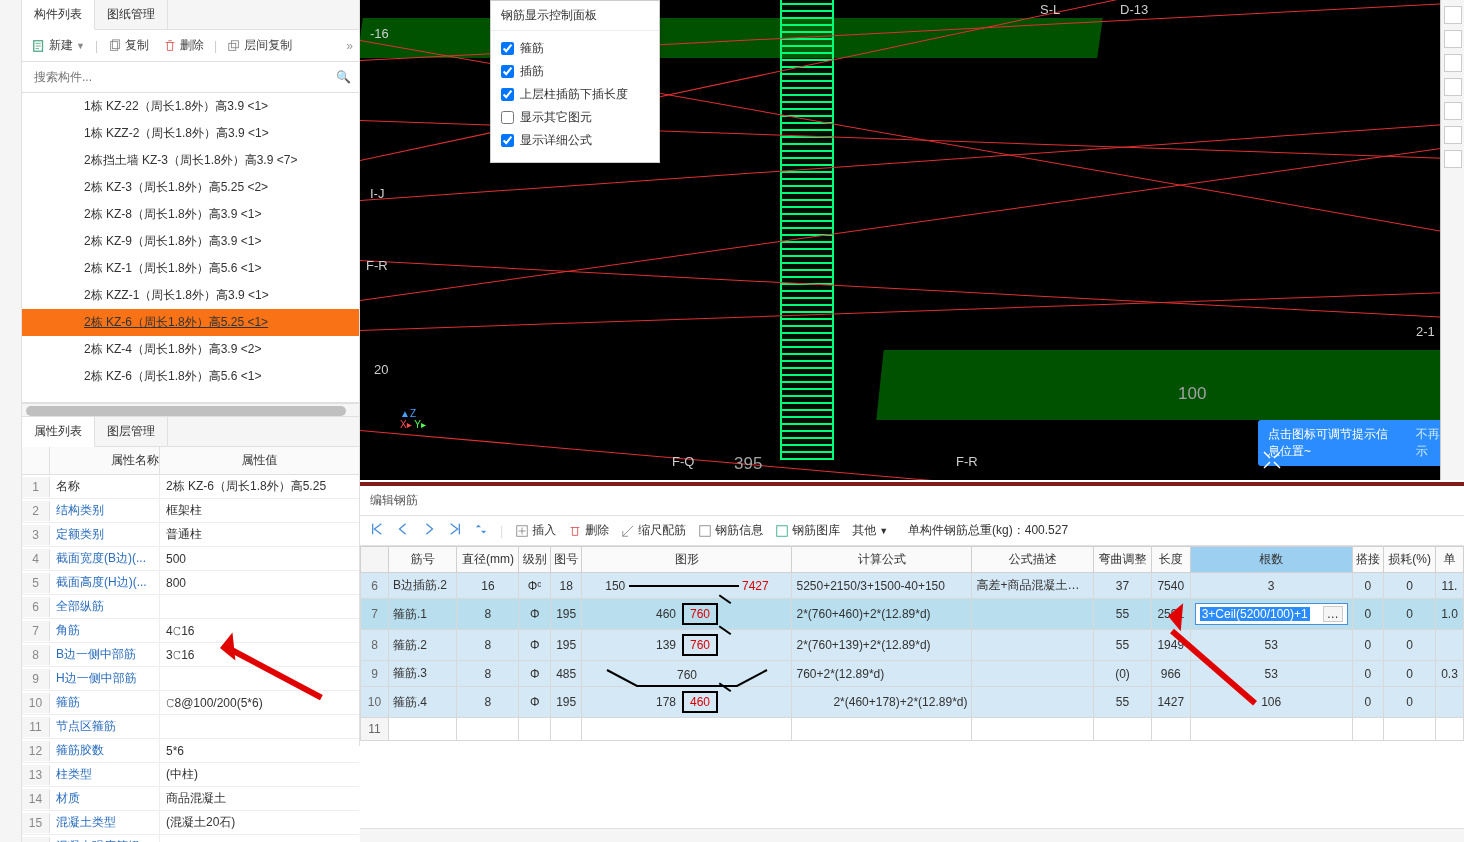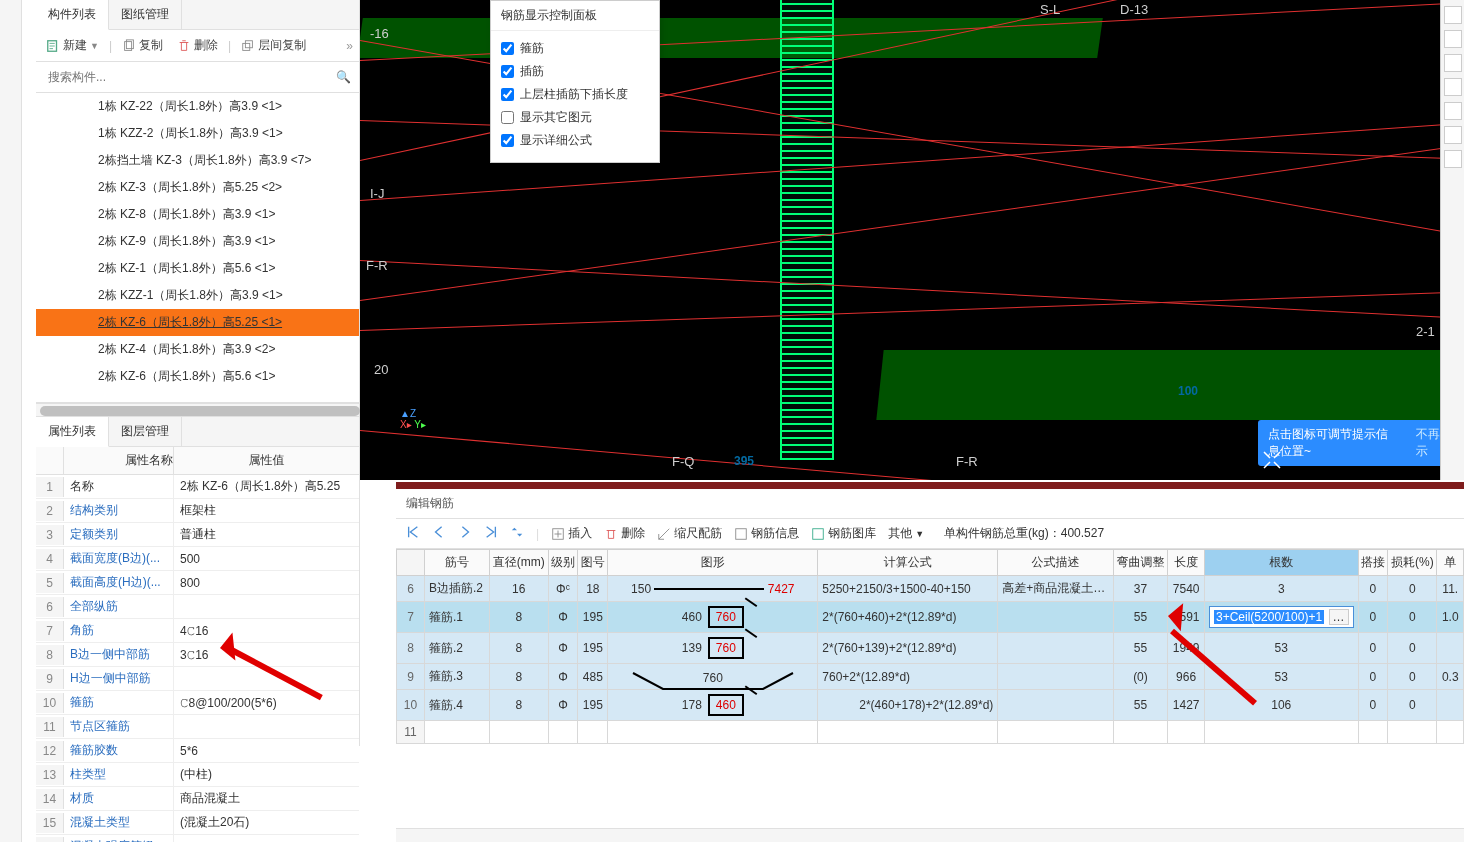--- a/index.html
+++ b/index.html
@@ -1,19 +1,19 @@
 <!DOCTYPE html>
 <html><head>
 <meta charset="utf-8">
 <style>
 * { box-sizing: border-box; margin: 0; padding: 0; }
 body { font-family: "Microsoft YaHei", Arial, sans-serif; font-size: 12px; color: #333; background: #fff; overflow: hidden; width: 1464px; height: 842px; position: relative; }
 
 
-.left-panel { position: absolute; left: 0; top: 0; width: 360px; height: 746px; background: #fff; border-right: 1px solid #e0e0e0; padding-left: 14px; }
+.left-panel { position: absolute; left: 0; top: 0; width: 360px; height: 746px; background: #fff; border-right: 1px solid #e0e0e0; }
 .left-strip { position: absolute; left: 0; top: 0; width: 22px; height: 842px; background: #f5f5f5; border-right: 1px solid #e0e0e0; }
 
 .tabs { display: flex; background: #f5f5f5; border-bottom: 1px solid #e0e0e0; margin-left: 22px; }
 .tab { padding: 6px 12px; cursor: pointer; border-right: 1px solid #e0e0e0; }
 .tab.active { background: #fff; border-bottom: 1px solid #fff; margin-bottom:-1px;}
 
 .toolbar { display: flex; align-items: center; padding: 4px 6px; border-bottom: 1px solid #e0e0e0; gap: 6px; margin-left: 22px; }
 .tbtn { display: flex; align-items: center; gap: 3px; padding: 3px 4px; cursor: pointer; color:#444;}
 .tbtn svg { width:14px;height:14px;}
 .tb-sep {color:#ccc;}
@@ -41,42 +41,42 @@
 .prop-row .c0 {width:28px;text-align:center; background:#f5f5f5;color:#888; padding:3px 0; border-right:1px solid #e0e0e0;}
 .prop-row .c1 {width:110px; padding:3px 6px; border-right:1px solid #eee; color:#2a6dbf;}
 .prop-row .c2 {flex:1; padding:3px 6px;}
 .prop-row.plain .c1 {color:#333;}
 
 
 .viewport { position:absolute; left:360px; top:0; right:0; height:480px; background:#000; overflow:hidden;}
 .viewport .redline{position:absolute;border-top:1.5px solid #e03030;transform-origin:left center;}
 .viewport .greenbeam{position:absolute;background:rgba(0,150,0,0.55);}
 .viewport .gridlabel{position:absolute;color:#cfcfcf;font-size:13px;}
-.viewport .dim{position:absolute;color:#0369a1;font-size:12px;font-weight:bold;}
+.viewport .dim{position:absolute;color:#a3a3a3;font-size:17px;}
 .viewport .column{position:absolute;left:420px;top:-20px;width:54px;height:480px;background:repeating-linear-gradient(0deg,#0f7 0,#0f7 2px,rgba(0,255,128,.05) 2px,rgba(0,255,128,.05) 7px);border-left:2px solid #0f7;border-right:2px solid #0f7;}
 .axis-gizmo{position:absolute;left:40px;bottom:50px;color:#fff;font-size:10px;}
 .axis-gizmo .z{color:#4aa0ff;} .axis-gizmo .y{color:#4fff4f;} .axis-gizmo .x{color:#ff4f4f;}
 
 
 .ctrl-panel{position:absolute;left:490px;top:0;width:170px;background:#fff;border:1px solid #ccc;box-shadow:2px 2px 6px rgba(0,0,0,.12);}
 .ctrl-panel .title{padding:6px 10px;border-bottom:1px solid #eee;}
 .ctrl-panel .body{padding:6px 10px 10px;}
 .ctrl-panel label{display:flex;align-items:center;gap:6px;padding:3px 0;}
 
 
 .hint-bubble{position:absolute;left:898px;top:420px;background:#2b8cff;color:#fff;padding:6px 10px;border-radius:3px;display:flex;align-items:center;gap:18px;}
 .hint-bubble .dismiss{color:#cceaff;cursor:pointer;}
 .hint-target{position:absolute;left:900px;top:448px;width:24px;height:24px;color:#fff;}
 
 
 .right-strip{position:absolute;right:0;top:0;width:24px;height:480px;background:#f5f5f5;border-left:1px solid #ccc;display:flex;flex-direction:column;align-items:center;gap:6px;padding-top:6px;}
 .right-strip .rsicon{width:18px;height:18px;border:1px solid #ccc;background:#fff;}
 
 
-.bottom{position:absolute;left:360px;top:482px;right:0;bottom:0;background:#fff;border-top:7px solid #7f1d1d;margin-left:36px;}
+.bottom{position:absolute;left:360px;top:482px;right:0;bottom:0;background:#fff;border-top:4px solid #7f1d1d;}
 .bottom .title{padding:6px 10px;border-bottom:1px solid #e0e0e0;color:#555;}
 .bottom .tools{display:flex;align-items:center;gap:12px;padding:6px 10px;border-bottom:1px solid #e0e0e0;}
 .bottom .tools .nav svg{width:14px;height:14px;}
 .bottom .tools .nav{color:#4a8fd8;cursor:pointer;}
 .bottom .tools .btn{display:flex;align-items:center;gap:3px;cursor:pointer;}
 .bottom .tools .sep{color:#ddd;}
 .bottom .totals{margin-left:8px;}
 
 .grid{width:100%;border-collapse:collapse;}
 .grid th{background:#fafafa;border:1px solid #d0d0d0;padding:4px 2px;font-weight:normal;white-space:nowrap;}

